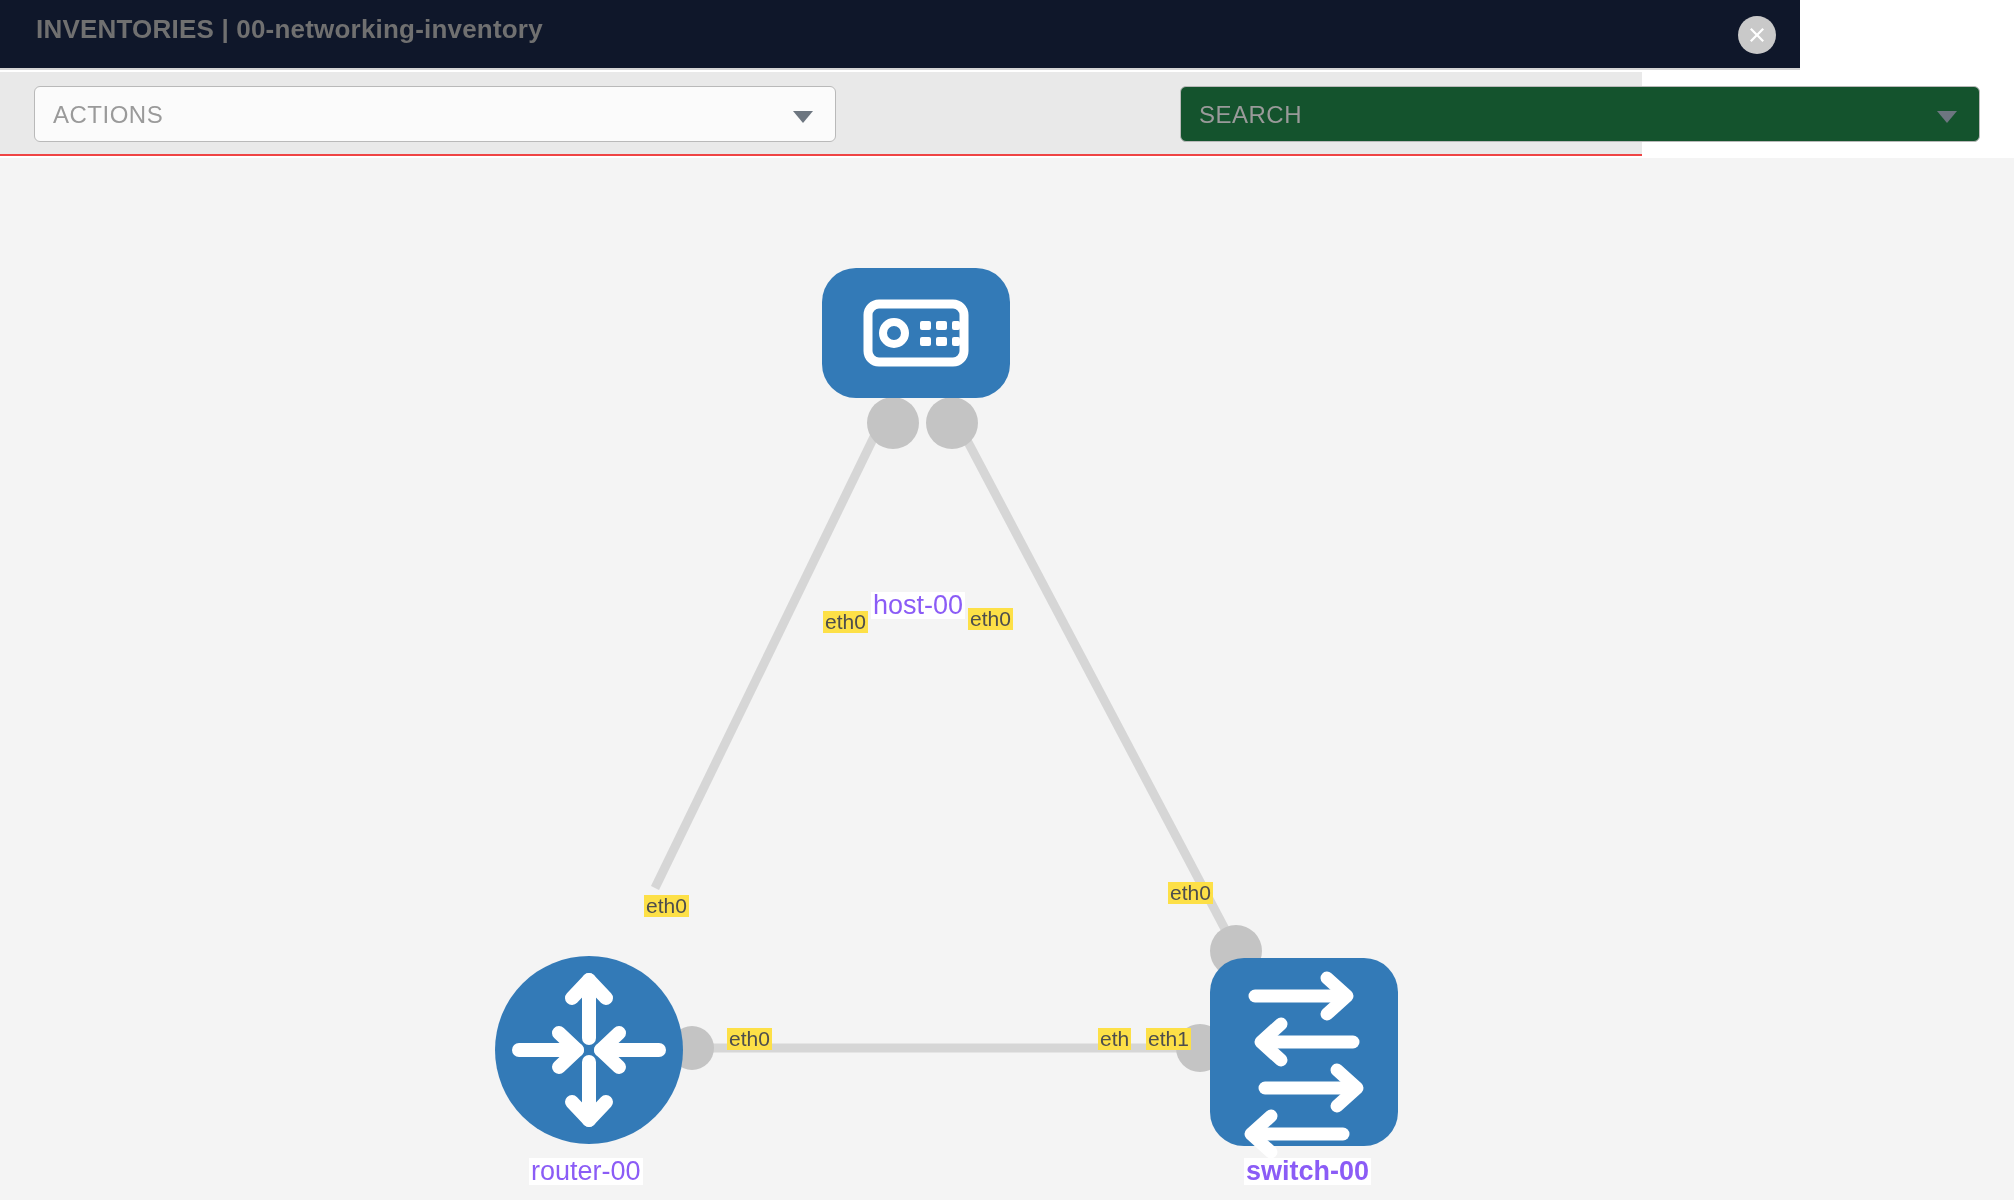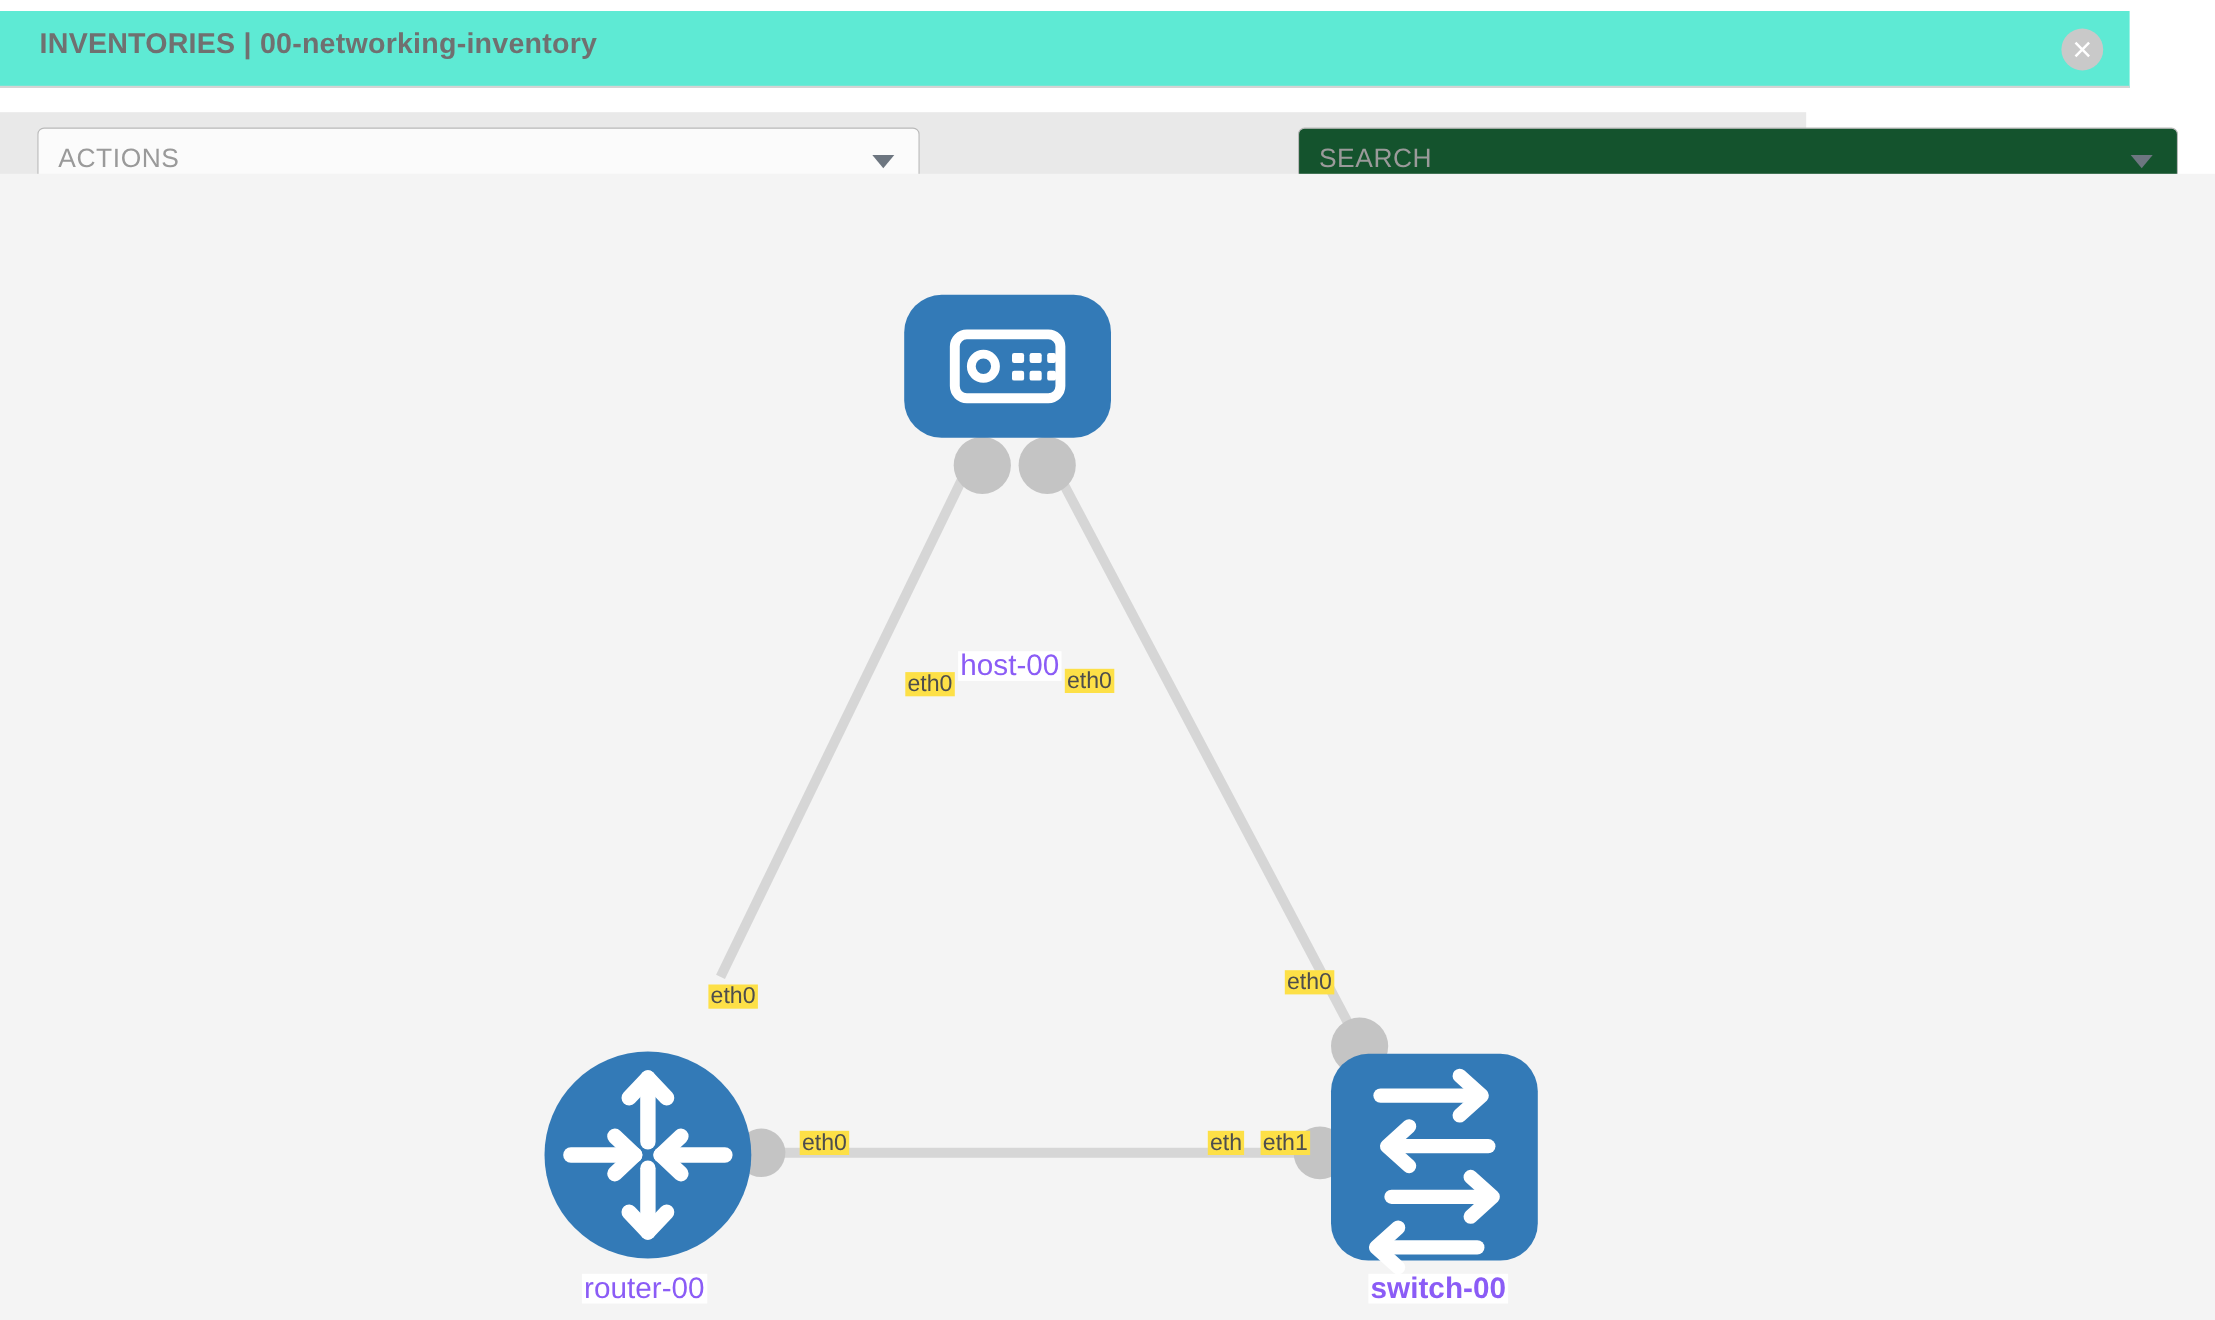--- a/index.html
+++ b/index.html
@@ -5,23 +5,23 @@
   * { box-sizing: border-box; margin: 0; padding: 0; }
   html, body {
     width: 2014px; height: 1200px;
     overflow: hidden;
     background: #ffffff;
     font-family: "Liberation Sans", sans-serif;
   }
 
   
   .header {
-    position: absolute; left: 0; top: 10px;
-    width: 1936px; height: 70px;
-    background: #5eead4;
+    position: absolute; left: 0; top: 0;
+    width: 1800px; height: 70px;
+    background: #0f172a;
     border-bottom: 2px solid #d4d4d4;
   }
   .page-title {
     position: absolute; left: 36px; top: 14px;
     font-size: 26px; font-weight: bold;
     color: #707070; letter-spacing: 0.2px;
     white-space: nowrap;
   }
   .close-btn {
     position: absolute; right: 24px; top: 16px;
@@ -29,22 +29,21 @@
     background: #c9c9c9;
     cursor: pointer;
   }
   .close-btn svg { display: block; }
 
   
   .toolbar {
     position: absolute; left: 0; top: 72px;
     width: 1642px; height: 84px;
     background: #e9e9e9;
-    border-bottom: 2px solid #3b82f6;
-    margin-top: 30px;
+    border-bottom: 2px solid #ef4444;
   }
   .actions-select {
     position: absolute; left: 34px; top: 14px;
     width: 802px; height: 56px;
     background: #fbfbfb;
     border: 1px solid #b9b9b9;
     border-radius: 6px;
     cursor: pointer;
   }
   .actions-label {

